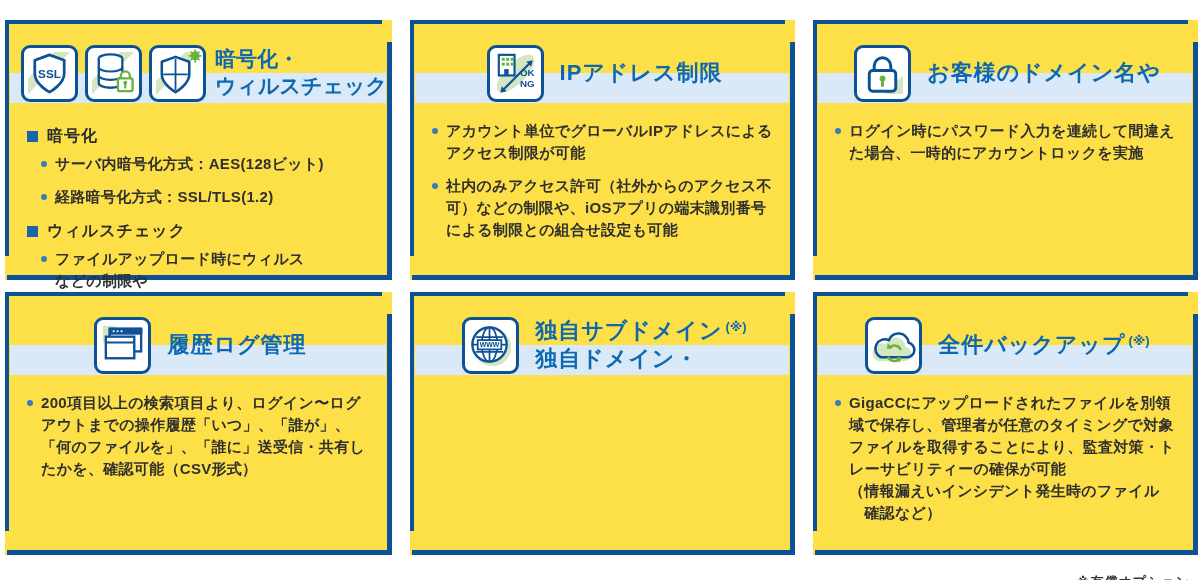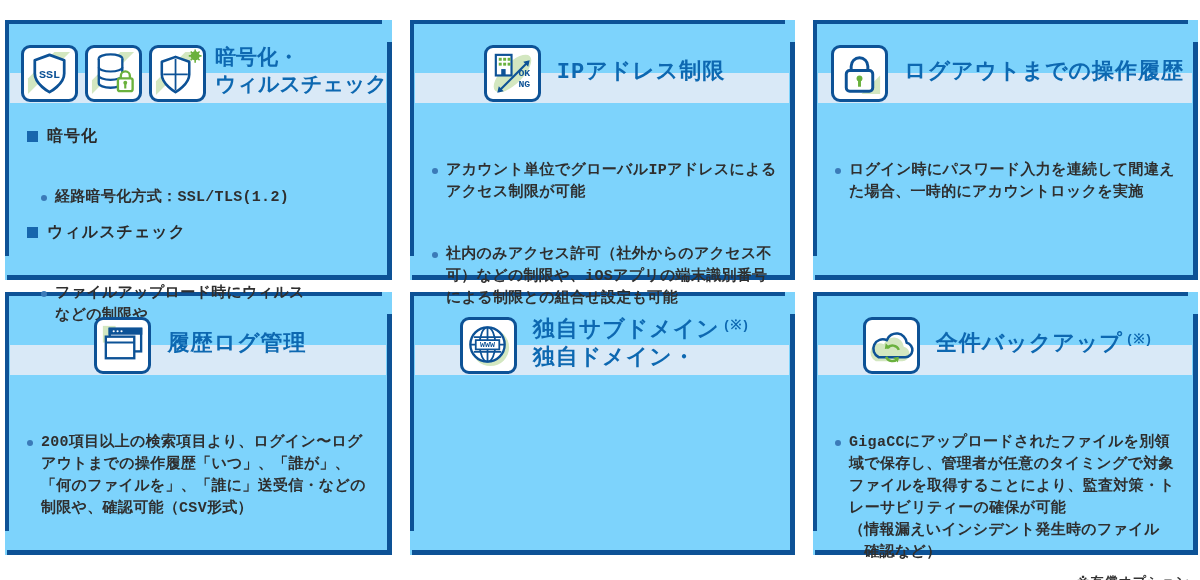--- a/index.html
+++ b/index.html
@@ -1,21 +1,21 @@
 <!DOCTYPE html>
 <html><head>
 <meta charset="utf-8">
 <style>
   * { margin:0; padding:0; box-sizing:border-box; }
   html,body { width:1200px; height:580px; background:#ffffff;
     font-family:"Liberation Sans","DejaVu Sans",sans-serif; overflow:hidden; }
   .page { position:relative; width:1200px; height:580px; padding:20px 0 0 5px; }
   .grid { display:grid; grid-template-columns:387px 385px 385px;
     grid-template-rows:260px 263px; column-gap:18px; row-gap:12px; }
-  .card { position:relative; background:#7dd3fc;font-family:Liberation Mono, monospace; }
+  .card { position:relative; background:#fde047; }
   
   .frame-tl { position:absolute; left:0; top:0; right:10px; bottom:24px;
     border-top:4px solid #0d5296; border-left:4px solid #0d5296; pointer-events:none; }
   .frame-br { position:absolute; left:2px; top:22px; right:0; bottom:0;
     border-bottom:5px solid #0d5296; border-right:5px solid #0d5296; pointer-events:none; }
   .band { position:absolute; left:5px; right:6px; top:53px; height:30px;
     background:#d9e9f7; z-index:0; }
   .header { position:relative; display:flex; align-items:center;
     padding:14px 12px 0 16px; height:92px; }
   .header.centered { justify-content:center; gap:16px; }
@@ -26,21 +26,21 @@
   .title { position:relative; z-index:1; font-weight:bold; color:#0d68b1;
     font-size:22px; line-height:1.28; letter-spacing:1px; white-space:nowrap; }
   .title.small { font-size:21px; margin-left:9px; letter-spacing:0; }
   .note { font-size:13px; vertical-align:7px; letter-spacing:0; margin-left:3px; }
   .body { position:relative; padding:8px 18px 8px 22px; z-index:1; }
   .sect-head { display:flex; align-items:center; margin:6px 0 6px 0;
     font-size:16px; font-weight:bold; color:#2b2b2b; letter-spacing:1px; }
   .sq { width:11px; height:11px; background:#1766ad; margin-right:9px; flex:0 0 auto; }
   .bullets { margin-left:0; }
   .bullets.indent { margin-left:14px; }
-  .bullet { display:flex; margin-bottom:11px;margin-top:40px; }
+  .bullet { display:flex; margin-bottom:11px; }
   .bullet:last-child { margin-bottom:0; }
   .dot { flex:0 0 auto; width:6px; height:6px; border-radius:50%;
     background:#3b7ab8; margin:8px 8px 0 0; }
   .btxt { font-size:15px; font-weight:bold; color:#2f2f2f; line-height:1.47;
     letter-spacing:0.3px; white-space:pre-line; }
   .footnote { position:absolute; right:10px; top:573px; font-size:13px;
     font-weight:bold; color:#333; letter-spacing:1px; }
   .tight .bullet { margin-bottom:9px; }
 </style>
 </head>
@@ -90,20 +90,24 @@
           <div>暗号化・</div>
           <div>ウィルスチェック</div>
         </div>
       </div>
       <div class="body">
         <div class="sect-head">
           <span class="sq"></span>
           <span>暗号化</span>
         </div>
         <div class="bullets indent">
+          <div class="bullet">
+            <span class="dot"></span>
+            <div class="btxt">サーバ内暗号化方式：AES(128ビット)</div>
+          </div>
           <div class="bullet">
             <span class="dot"></span>
             <div class="btxt">経路暗号化方式：SSL/TLS(1.2)</div>
           </div>
         </div>
         <div class="sect-head" style="margin-top:13px;">
           <span class="sq"></span>
           <span>ウィルスチェック</span>
         </div>
         <div class="bullets indent">
@@ -167,21 +171,21 @@
         <div class="icon-box">
           <svg viewBox="0 0 52 52">
             <polygon points="28,47 47,28 47,47" fill="#d3e7c0"></polygon>
             <path d="M17.5 23 v-4.5 a8.5 8.5 0 0 1 17 0 V23" fill="#fff" stroke="#0d5296" stroke-width="3"></path>
             <rect x="12.5" y="23" width="27" height="21" rx="3.5" fill="#fff" stroke="#0d5296" stroke-width="3"></rect>
             <circle cx="26" cy="31" r="3" fill="#6ab13d"></circle>
             <rect x="24.5" y="32.5" width="3" height="7" fill="#6ab13d"></rect>
           </svg>
         </div>
         <div class="title">
-          <div>ログアウトまでの操作履歴</div>
+          <div>お客様のドメイン名や</div>
         </div>
       </div>
       <div class="body">
         <div class="bullets">
           <div class="bullet">
             <span class="dot"></span>
             <div class="btxt">ログイン時にパスワード入力を連続して間違えた場合、一時的にアカウントロックを実施</div>
           </div>
         </div>
       </div>
@@ -205,21 +209,21 @@
           </svg>
         </div>
         <div class="title">
           <div>履歴ログ管理</div>
         </div>
       </div>
       <div class="body tight">
         <div class="bullets">
           <div class="bullet">
             <span class="dot"></span>
-            <div class="btxt">200項目以上の検索項目より、ログイン〜ログアウトまでの操作履歴「いつ」、「誰が」、「何のファイルを」、「誰に」送受信・などの制限や、確認可能（CSV形式）</div>
+            <div class="btxt">200項目以上の検索項目より、ログイン〜ログアウトまでの操作履歴「いつ」、「誰が」、「何のファイルを」、「誰に」送受信・共有したかを、確認可能（CSV形式）</div>
           </div>
         </div>
       </div>
     </div>
 
     <div class="card">
       <div class="frame-tl"></div>
       <div class="frame-br"></div>
       <div class="band"></div>
       <div class="header centered">

